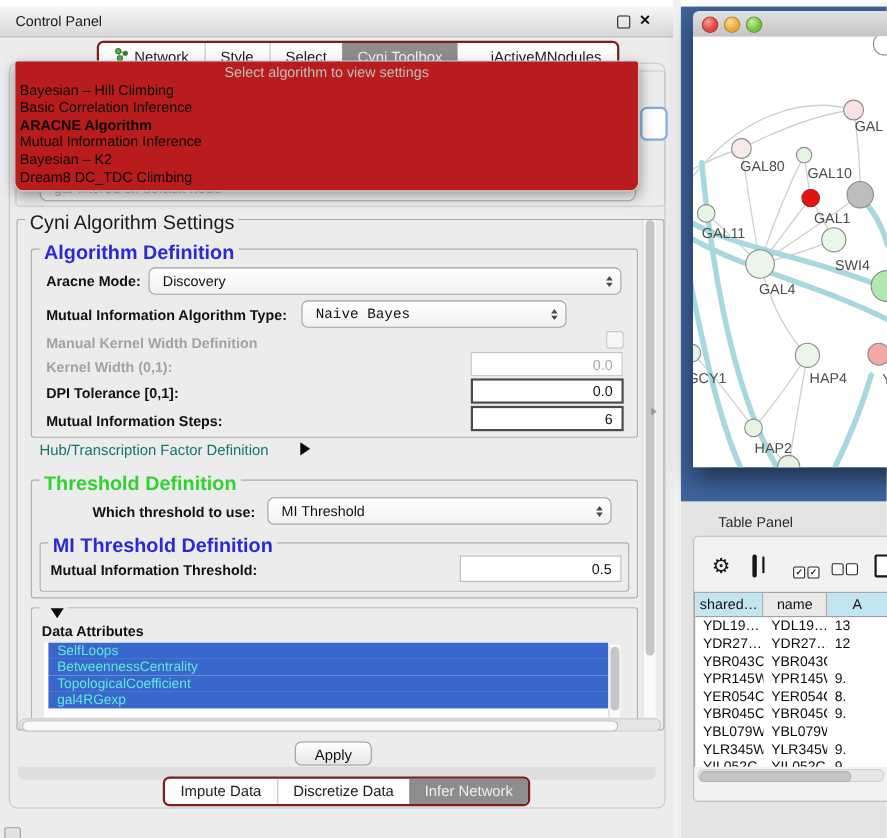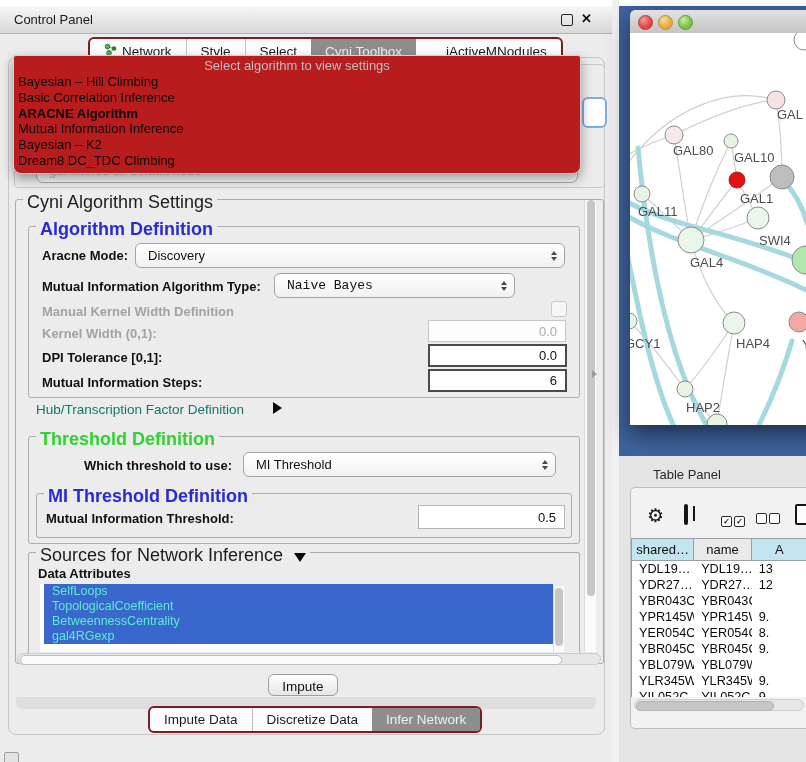--- a/index.html
+++ b/index.html
@@ -205,45 +205,44 @@
   <div class="abs group" style="left:36px;top:493px;width:534px;height:43px;">
     <span class="gtitle t-blue">MI Threshold Definition</span>
   </div>
   <span class="abs lbl" style="left:46px;top:511px;">Mutual Information Threshold:</span>
   <div class="abs tfield" style="left:418px;top:505px;width:147px;height:24px;">
     <span>0.5</span>
   </div>
 
   <div class="abs group" style="left:28px;top:552px;width:550px;height:108px;border-bottom:none;">
     <span class="gtitle t-black">
-      <span>Sources for Network Inference</span>
       <span class="tri-down" style="margin-left:6px;position:relative;top:1px;"></span>
     </span>
   </div>
   <span class="abs lbl" style="left:38px;top:566px;">Data Attributes</span>
   <div class="abs attr-list" id="attrList">
       <div class="attr-item">SelfLoops</div>
+      <div class="attr-item">BetweennessCentrality</div>
       <div class="attr-item">TopologicalCoefficient</div>
-      <div class="attr-item">BetweennessCentrality</div>
       <div class="attr-item">gal4RGexp</div>
     </div>
   <div class="abs vtrack" style="left:553px;top:586px;width:10px;height:66px;">
     <span class="vthumb" style="left:1px;top:2px;width:8px;height:58px;"></span>
   </div>
 
   
   <div class="abs vtrack" style="left:584px;top:200px;width:11px;height:452px;">
     <span class="vthumb" style="left:1.5px;top:0;width:8px;height:396px;"></span>
   </div>
   <div class="abs htrack" style="left:17px;top:653px;width:584px;height:12px;box-sizing:border-box;">
     <span class="hthumb" style="left:2px;top:1px;width:540px;height:8px;"></span>
   </div>
 
   <div class="abs bottom-strip"></div>
-  <button class="abs apply-btn">Impute</button>
+  <button class="abs apply-btn">Apply</button>
   <div class="abs segbar bottom-tabs" id="bottomTabs">
       <div class="seg">
         <span>Impute Data</span>
       </div>
       <div class="seg">
         <span>Discretize Data</span>
       </div>
       <div class="seg sel">
         <span>Infer Network</span>
       </div>

